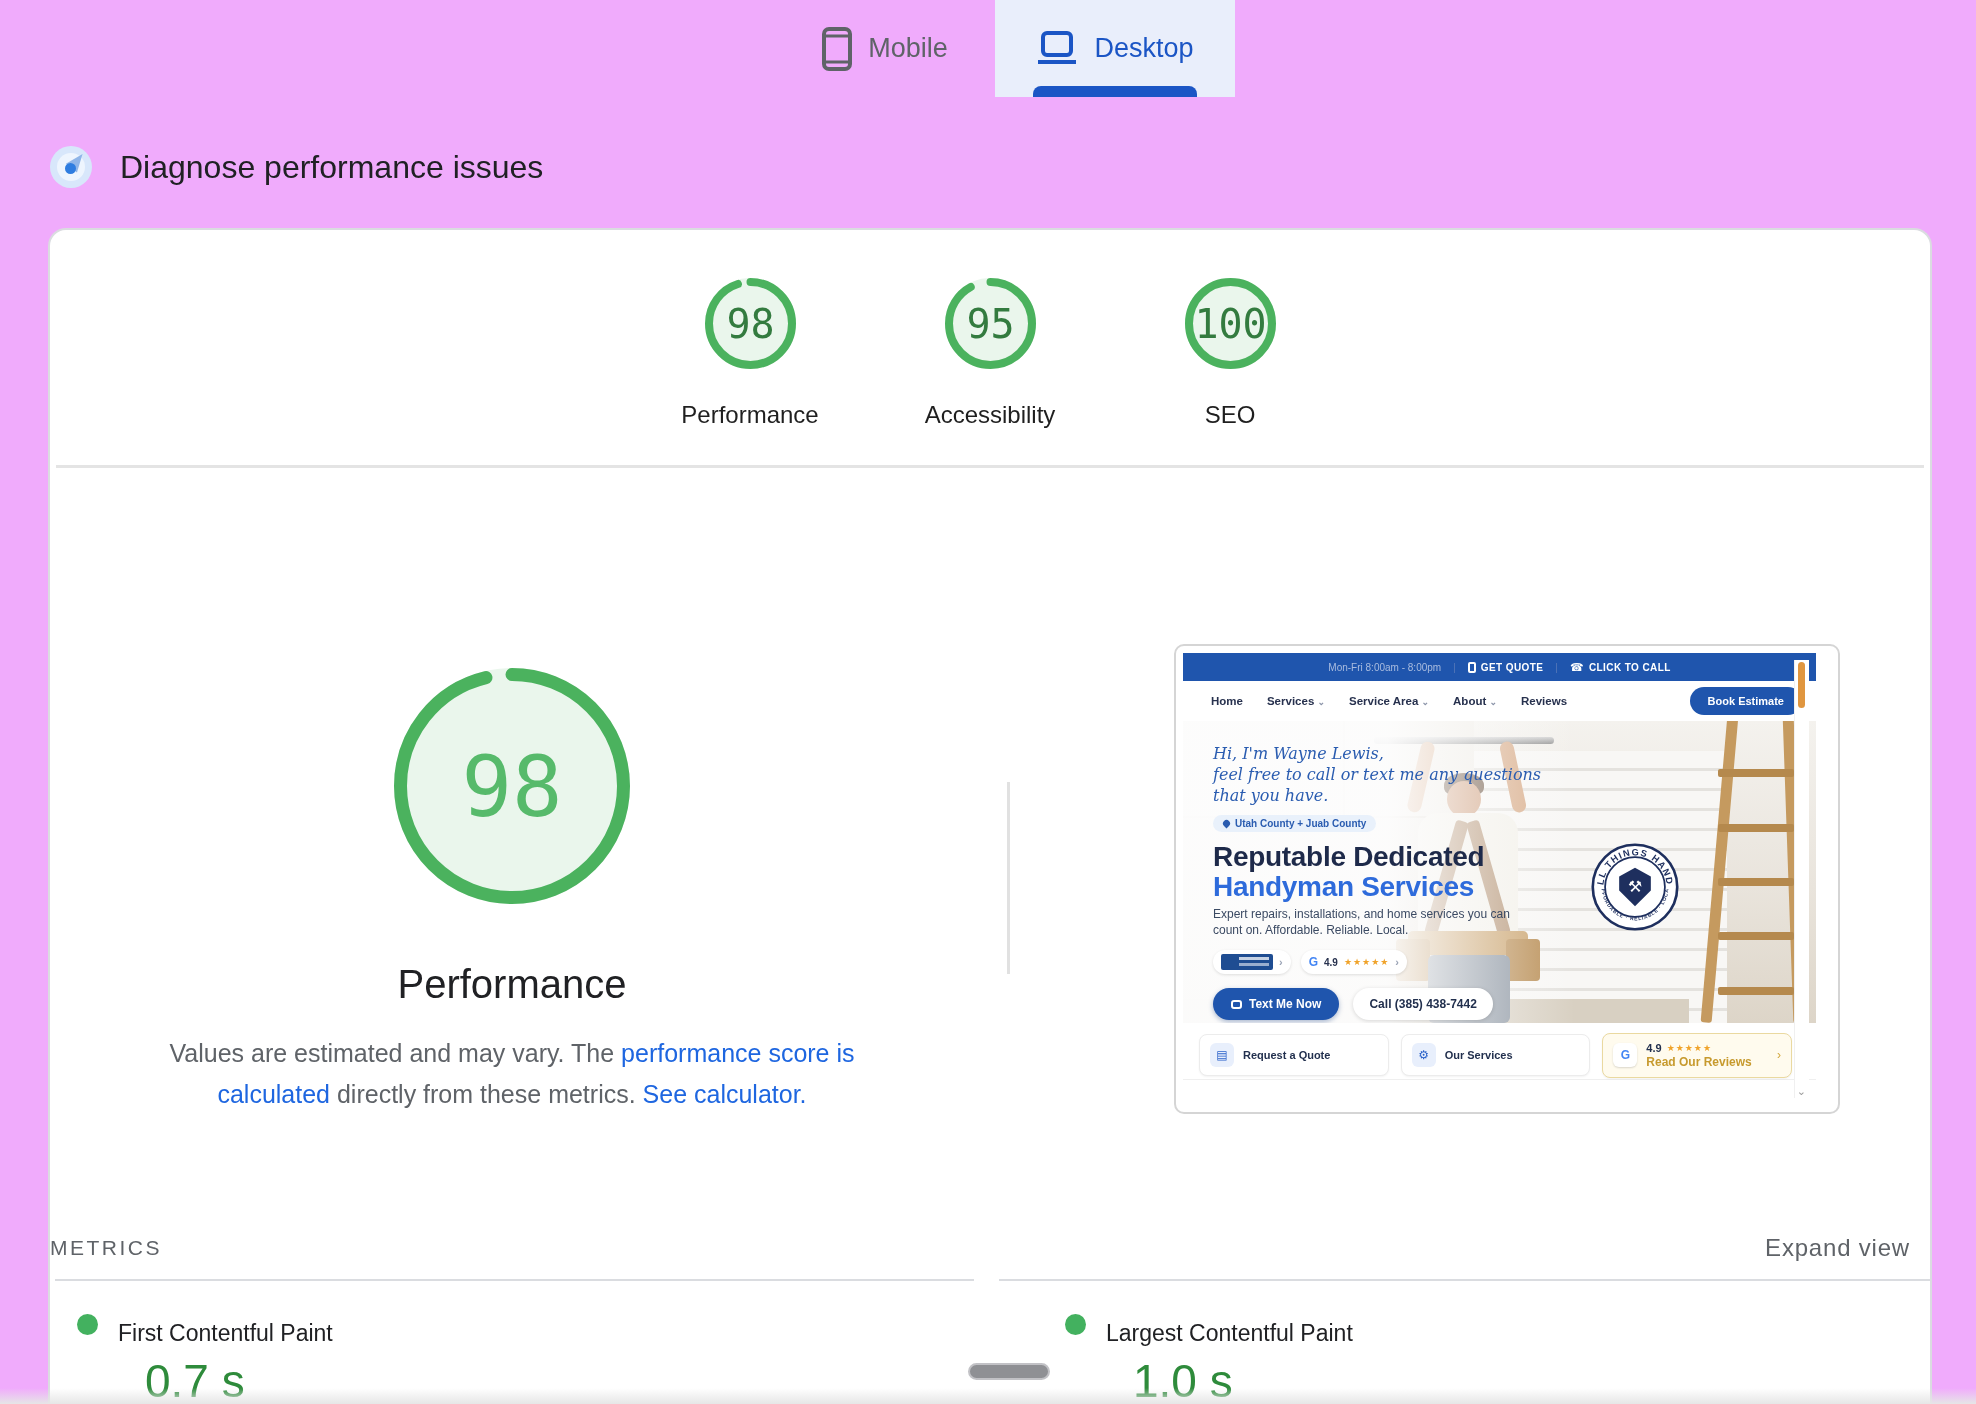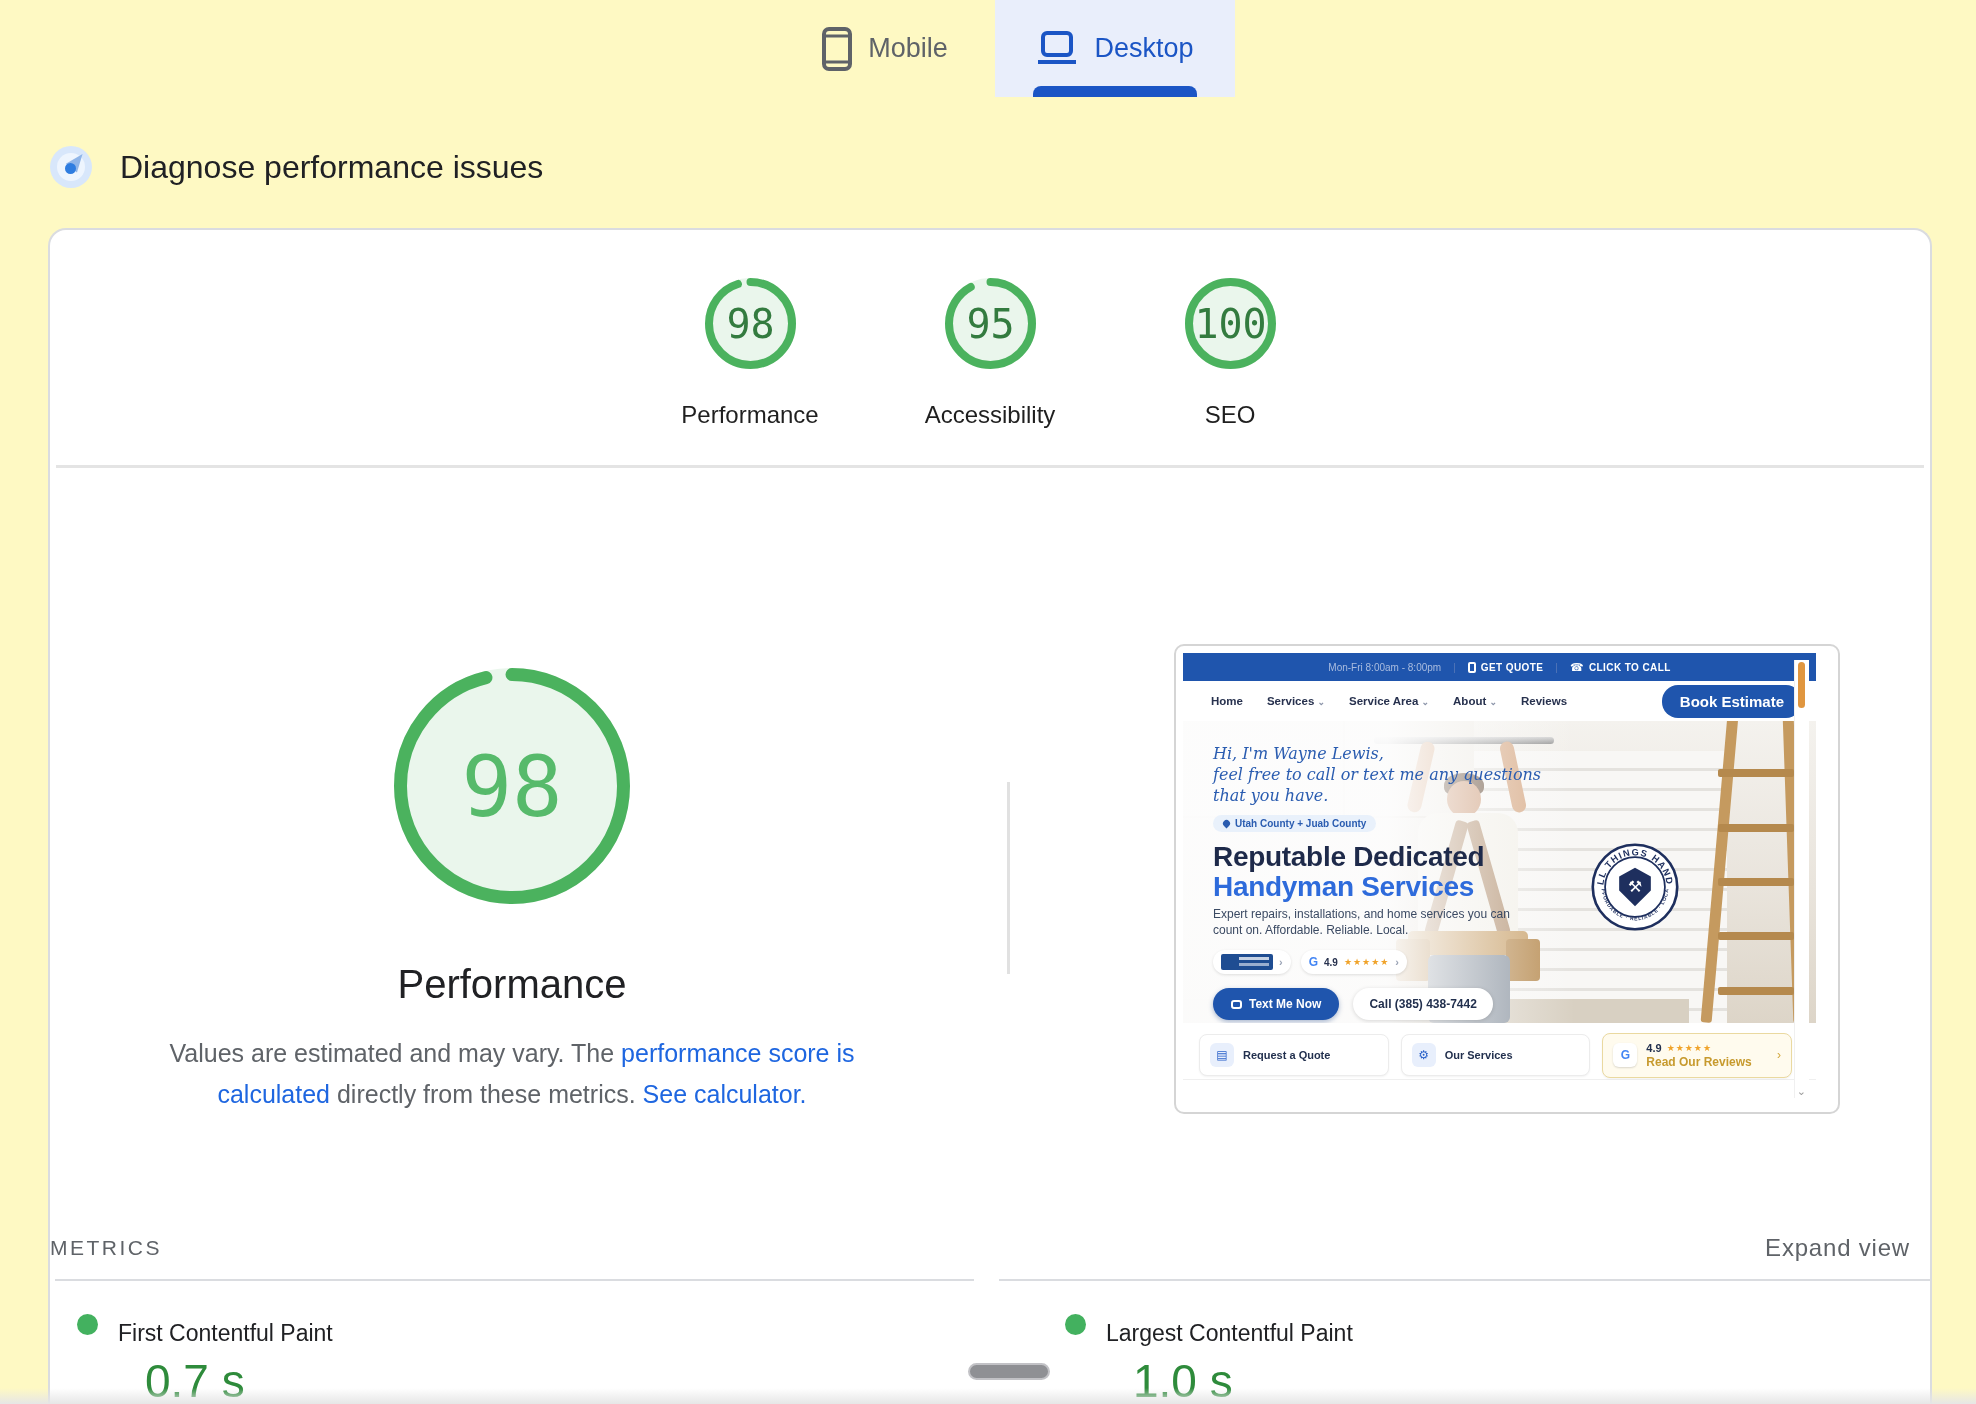--- a/index.html
+++ b/index.html
@@ -1,18 +1,18 @@
 <!DOCTYPE html>
 <html><head>
 <meta charset="utf-8">
 <style>
   * { margin:0; padding:0; box-sizing:border-box; }
   html,body { background:#fff; }
   body { font-family:"Liberation Sans", sans-serif; color:#202124; }
-  .page { position:relative; width:1976px; height:1404px; background:#fef9c3; overflow:hidden; }
+  .page { position:relative; width:1976px; height:1404px; background:#f0abfc; overflow:hidden; }
 
   
   .tabs { position:absolute; top:0; left:0; width:100%; height:100px; }
   .tab { position:absolute; top:0; height:97px; display:flex; align-items:center; justify-content:center; gap:16px; cursor:pointer; }
   .tab-mobile { left:790px; width:190px; }
   .tab-mobile .tab-label { color:#5f6368; font-size:27px; font-weight:500; }
   .tab-desktop { left:995px; width:240px; background:#e9eefb; }
   .tab-desktop .tab-label { color:#1b55c5; font-size:27px; font-weight:500; }
   .tab-indicator { position:absolute; bottom:0; left:38px; width:164px; height:11px; background:#1b55c5; border-radius:8px 8px 0 0; }
 
@@ -71,21 +71,21 @@
   .s-topbar { height:28px; background:#1f55ad; display:flex; align-items:center; justify-content:center; gap:12px; color:#fff; }
   .s-hours { color:#a9bcdf; font-size:10px; }
   .s-sep { color:#5577b8; font-size:10px; }
   .s-tb-item { display:flex; align-items:center; gap:5px; font-size:10px; font-weight:bold; letter-spacing:.4px; }
   .s-ico-quote { display:inline-block; width:8px; height:11px; border:2px solid #fff; border-radius:2px; }
   .s-ico-call { font-family:"DejaVu Sans", sans-serif; font-size:11px; }
 
   .s-nav { height:40px; background:#fff; display:flex; align-items:center; gap:24px; padding:0 14px 0 28px; }
   .s-nav-item { font-size:11.5px; font-weight:bold; color:#27314e; white-space:nowrap; }
   .s-caret { color:#8a93a8; font-size:9px; }
-  .s-nav-cta { margin-left:auto; background:#1f55ad; color:#fff; font-size:15px; font-weight:bold; padding:8px 18px; border-radius:16px; white-space:nowrap; }
+  .s-nav-cta { margin-left:auto; background:#1f55ad; color:#fff; font-size:11px; font-weight:bold; padding:8px 18px; border-radius:16px; white-space:nowrap; }
 
   .s-hero { position:relative; height:302px; background:linear-gradient(180deg,#f4f2ee,#e9e4dc 55%,#ddd5c8); overflow:hidden; }
   .s-cabinets { position:absolute; left:0; top:0; width:46%; height:32%; background:#f0ede7; border-bottom:2px solid #ddd8cf; }
   .s-cabinets:after { content:""; position:absolute; left:55%; top:0; width:2px; height:100%; background:#ddd8cf; }
   .s-bricks { position:absolute; left:46%; right:14%; top:10%; bottom:0; background:repeating-linear-gradient(180deg,#f8f7f5 0 17px,#e4e2de 17px 20px); }
   .s-counter { position:absolute; left:0; right:20%; bottom:0; height:24px; background:#d8d0c2; }
   .s-ladder { position:absolute; right:6px; top:0; width:110px; height:100%; }
   .s-rail { position:absolute; top:-6px; bottom:0; width:11px; background:#c59a5f; border-radius:3px; }
   .s-rail.r1 { left:14px; transform:rotate(5deg); }
   .s-rail.r2 { left:88px; transform:rotate(-2deg); }

